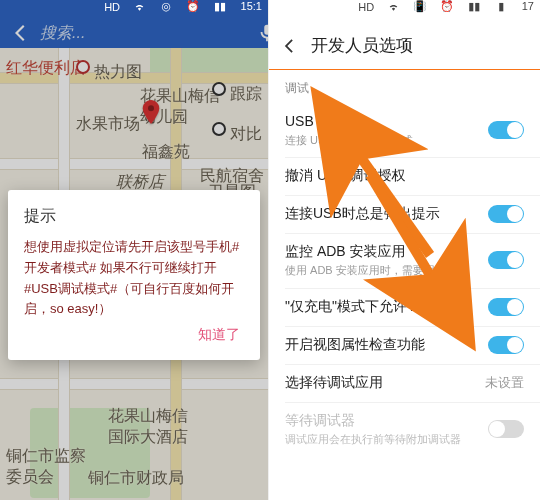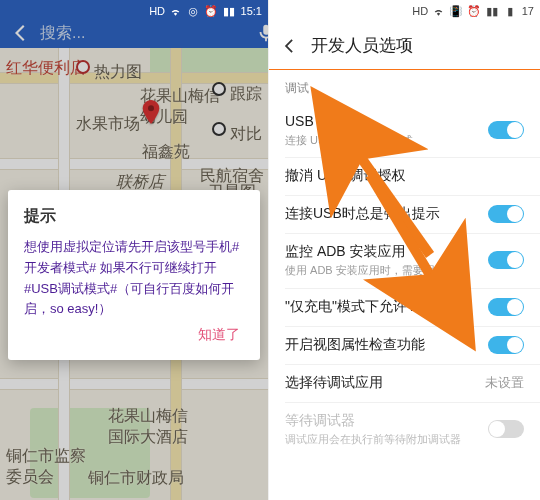--- a/index.html
+++ b/index.html
@@ -2,51 +2,51 @@
 <html><head>
 <meta charset="utf-8">
 <style>
   * { margin: 0; padding: 0; box-sizing: border-box; font-family: -apple-system, "PingFang SC", "Microsoft YaHei", sans-serif; }
   body { width: 540px; height: 500px; overflow: hidden; display: flex; background: #fff; }
   .pane { height: 500px; position: relative; overflow: hidden; }
   .left-pane { width: 268px; }
   .right-pane { width: 272px; border-left: 1px solid #eee; }
 
   
-  .status-bar { height: 22px; display: flex; align-items: center; justify-content: flex-end; padding: 0 6px; font-size: 11px; gap: 5px; }
+  .status-bar { height: 22px; display: flex; justify-content: flex-end; padding: 0 6px; font-size: 11px; gap: 14px; }
   .left-pane .status-bar { background: transparent; position: absolute; top: 0; left: 0; right: 0; color: #fff; z-index: 30; }
   .right-pane .status-bar { background: #fff; color: #444; }
   .status-bar .spacer { flex: 1; }
   .sb-ic { width: 13px; height: 13px; display: inline-flex; align-items: center; justify-content: center; }
 
   
   .search-header { height: 48px; background: #2f66c6; display: flex; align-items: center; padding: 0 8px; padding-top: 18px; color: #fff; position: relative; z-index: 10; }
   .search-header .back { width: 24px; height: 24px; }
-  .search-input { flex: 1; background: transparent; border: none; color: #dbe6f7; font-size: 16px; padding: 0 8px; outline: none; }
+  .search-input { flex: 1; background: transparent; border: none; color: #dbe6f7; font-size: 16px; padding: 0 8px; outline: none; font-style: italic; }
   .search-input::placeholder { color: #cfddf2; }
   .mic { width: 22px; height: 22px; }
 
   
   .map { position: absolute; top: 48px; left: 0; right: 0; bottom: 0; background: #f7f3e8; }
   .road-h { position: absolute; height: 12px; background: #fff; border: 1px solid #e6decb; }
   .road-v { position: absolute; width: 12px; background: #fff; border: 1px solid #e6decb; }
   .road-y { background: #f8e9b2; }
   .park { position: absolute; background: #d7edc7; border-radius: 4px; }
   .map-label { position: absolute; font-size: 16px; color: #6b6455; white-space: nowrap; text-shadow: 0 0 2px #f7f3e8; }
   .map-label.red { color: #c4483a; }
   .poi { position: absolute; width: 14px; height: 14px; border: 2px solid #b33; border-radius: 50%; background: #fff; }
   .poi.black { border-color: #333; }
   .pin { position: absolute; width: 18px; height: 24px; }
   .pin svg { filter: drop-shadow(0 1px 1px rgba(0,0,0,.3)); }
 
   
   .scrim { position: absolute; inset: 0; background: rgba(0,0,0,.18); z-index: 20; }
   .dialog { position: absolute; top: 190px; left: 8px; right: 8px; background: #fff; border-radius: 3px; box-shadow: 0 4px 16px rgba(0,0,0,.25); z-index: 25; padding: 16px 16px 10px; }
-  .dialog h3 { font-size: 16px; color: #333; margin-bottom: 10px; font-weight: 700; }
-  .dialog p { font-size: 13px; color: #4c1d95; line-height: 1.6; }
+  .dialog h3 { font-size: 16px; color: #333; margin-bottom: 10px; font-weight: 400; }
+  .dialog p { font-size: 13px; color: #7f1d1d; line-height: 1.6; }
   .dialog-actions { text-align: right; margin-top: 0; }
   .dialog-btn { color: #e3527a; font-size: 14px; background: none; border: none; padding: 6px 4px; }
 
   
   .settings-header { height: 48px; display: flex; align-items: center; padding: 0 10px; gap: 12px; border-bottom: 1px solid #f97316; }
   .settings-header .back { width: 20px; height: 20px; color: #333; }
   .settings-title { font-size: 17px; color: #222; font-weight: 500; }
 
   .settings-list { height: calc(500px - 22px - 48px); overflow: hidden; }
   .section-label { font-size: 12px; color: #888; padding: 10px 16px 6px; }

